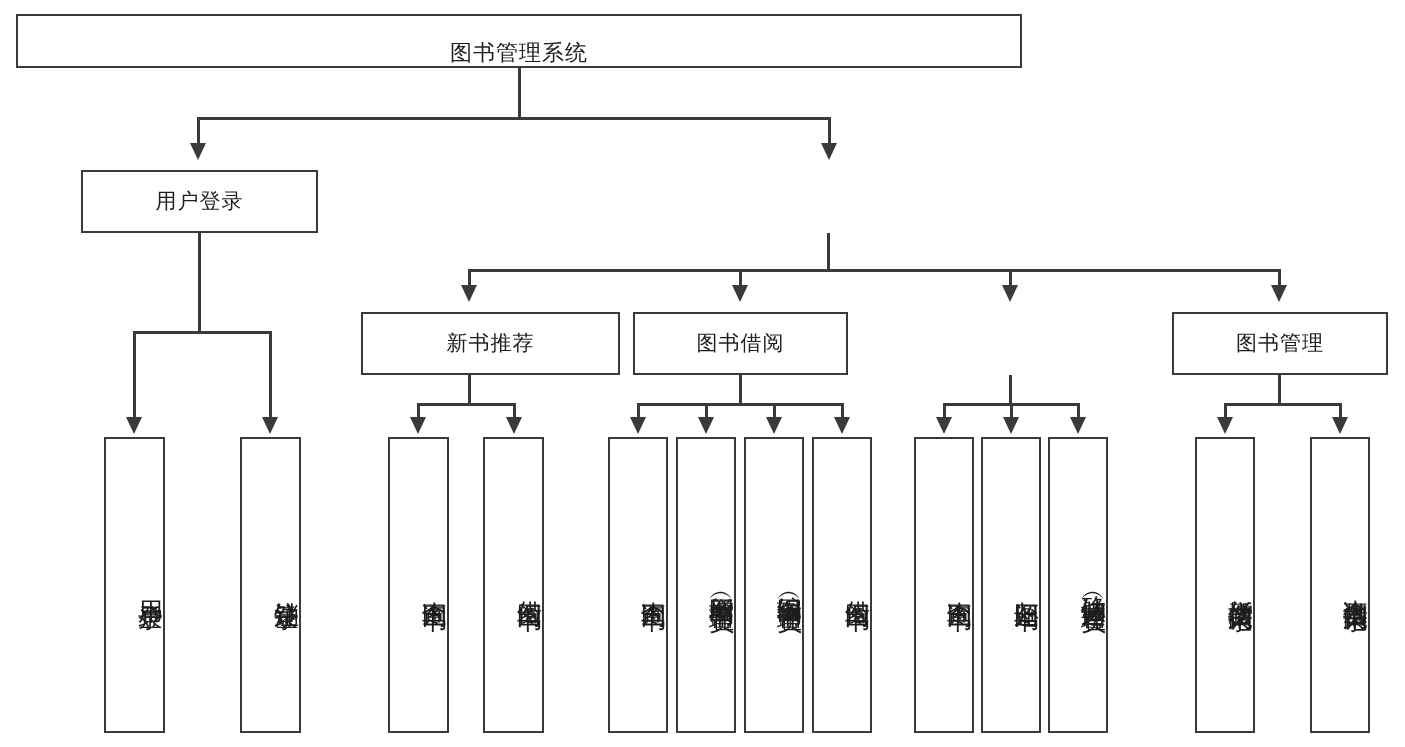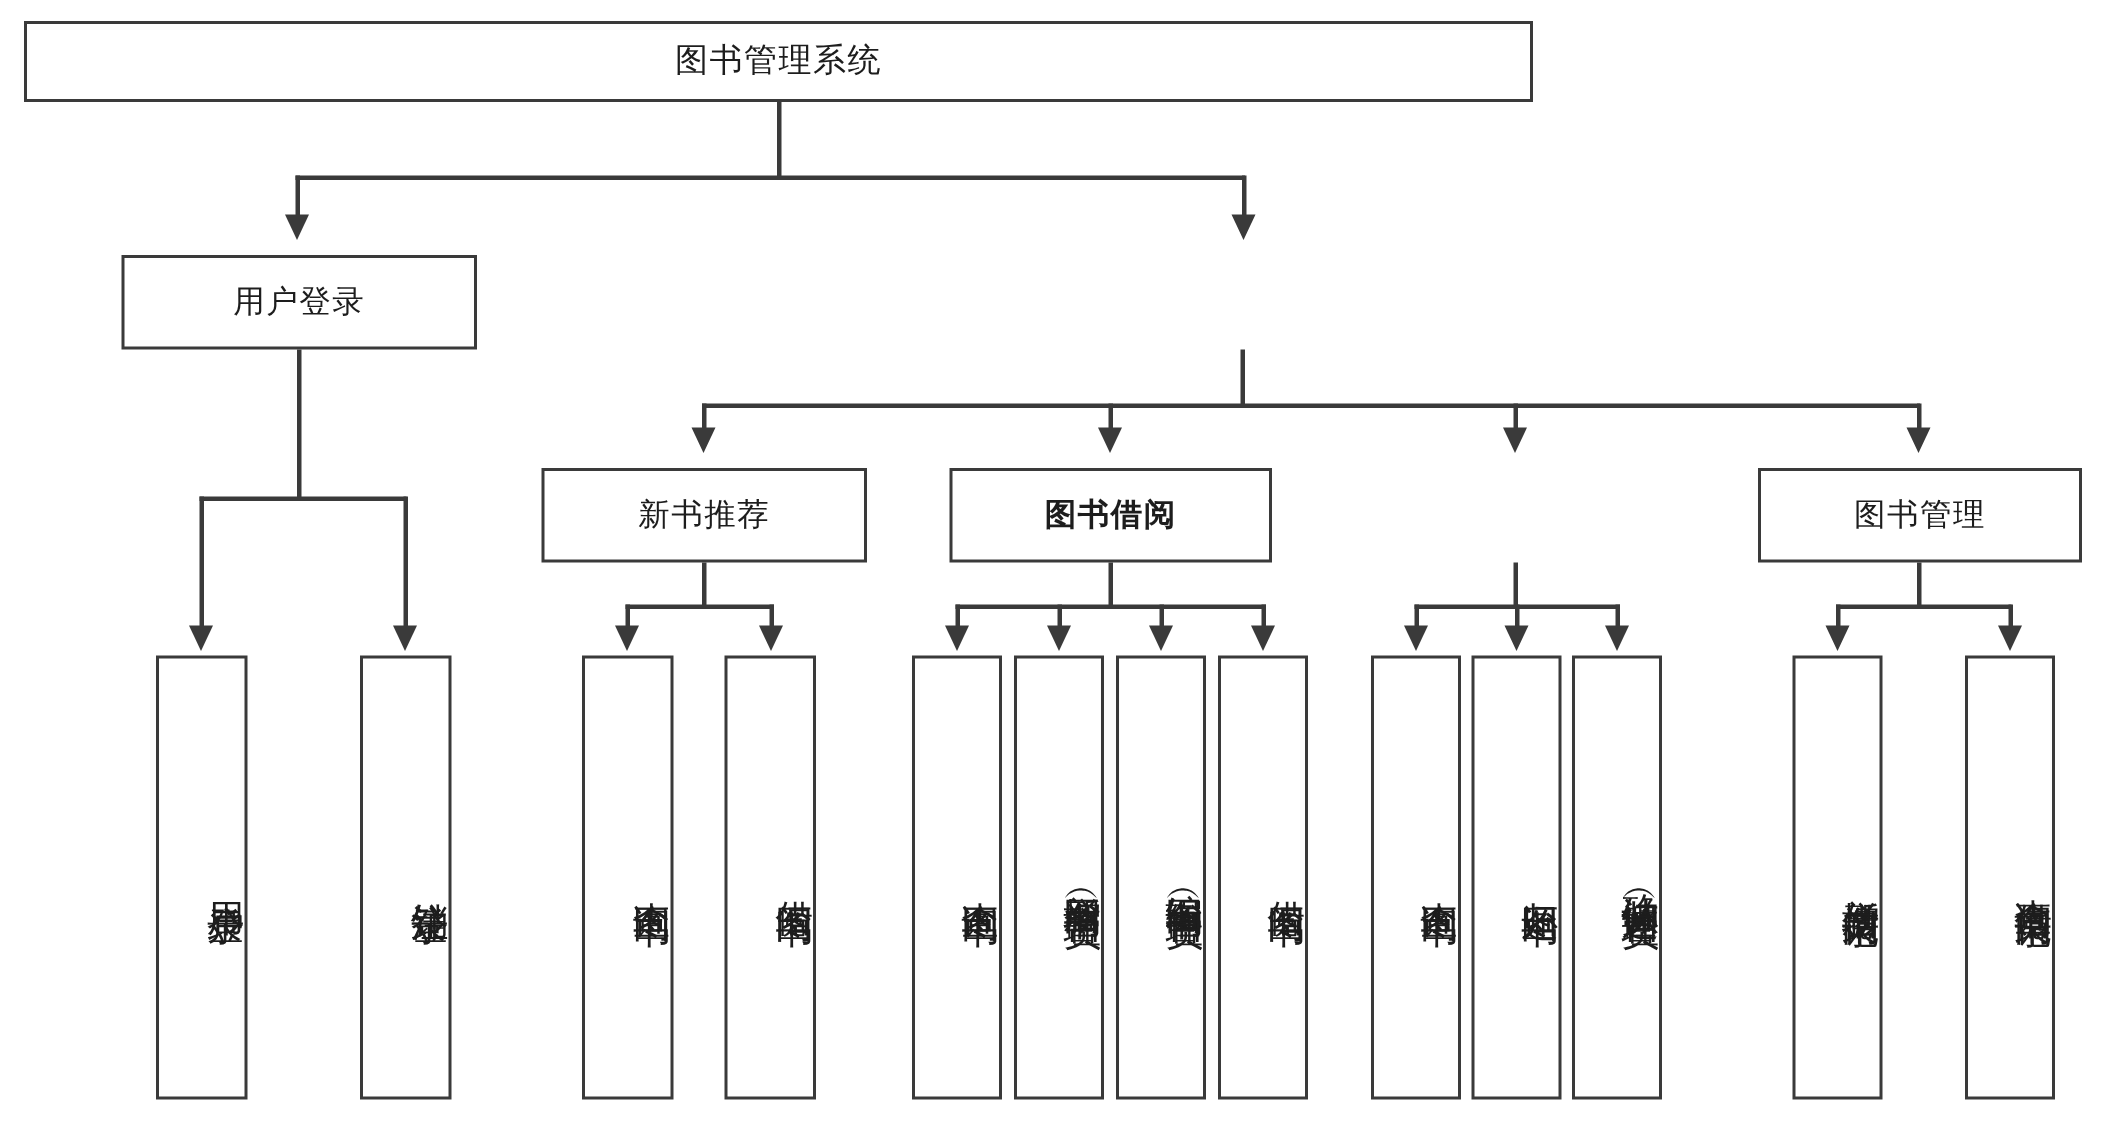--- a/index.html
+++ b/index.html
@@ -81,21 +81,21 @@
     letter-spacing: 0.5px;
     white-space: nowrap;
     font-family: "DejaVu Sans", "Liberation Sans", sans-serif;
   }
 </style>
 </head>
 <body>
 
 <div id="canvas">
 
-  <div class="node h root" style="left:16px; top:14px; width:1006px; height:54px;">
+  <div class="node h root" style="left:16px; top:14px; width:1006px; height:54px;align-items:flex-end;">
     <span>图书管理系统</span>
   </div>
 
   <div class="vline" style="left:518px; top:68px; width:2.5px; height:50px;"></div>
 
   <div class="hline" style="left:197px; top:117px; width:633px; height:2.5px;"></div>
 
   <div class="vline" style="left:197px; top:117px; width:2.5px; height:28px;"></div>
   <div class="arrow" style="left:190px; top:143px;"></div>
   <div class="vline" style="left:828px; top:117px; width:2.5px; height:28px;"></div>
@@ -117,24 +117,24 @@
 
   <div class="vline" style="left:468px; top:269px; width:2.5px; height:18px;"></div>
   <div class="arrow" style="left:461px; top:285px;"></div>
   <div class="vline" style="left:739px; top:269px; width:2.5px; height:18px;"></div>
   <div class="arrow" style="left:732px; top:285px;"></div>
   <div class="vline" style="left:1009px; top:269px; width:2.5px; height:18px;"></div>
   <div class="arrow" style="left:1002px; top:285px;"></div>
   <div class="vline" style="left:1278px; top:269px; width:2.5px; height:18px;"></div>
   <div class="arrow" style="left:1271px; top:285px;"></div>
 
-  <div class="node h" style="left:361px; top:312px; width:217px; height:63px;">
+  <div class="node h" style="left:361px; top:312px; width:259px; height:63px;">
     <span>新书推荐</span>
   </div>
-  <div class="node h" style="left:633px; top:312px; width:215px; height:63px;font-weight:bold;">
+  <div class="node h" style="left:633px; top:312px; width:215px; height:63px;">
     <span>图书借阅</span>
   </div>
   <div class="node h" style="left:1172px; top:312px; width:216px; height:63px;">
     <span>图书管理</span>
   </div>
 
   <div class="vline" style="left:468px; top:375px; width:2.5px; height:30px;"></div>
   <div class="hline" style="left:417px; top:403px; width:99px; height:2.5px;"></div>
   <div class="vline" style="left:417px; top:403px; width:2.5px; height:16px;"></div>
   <div class="arrow" style="left:410px; top:417px;"></div>

